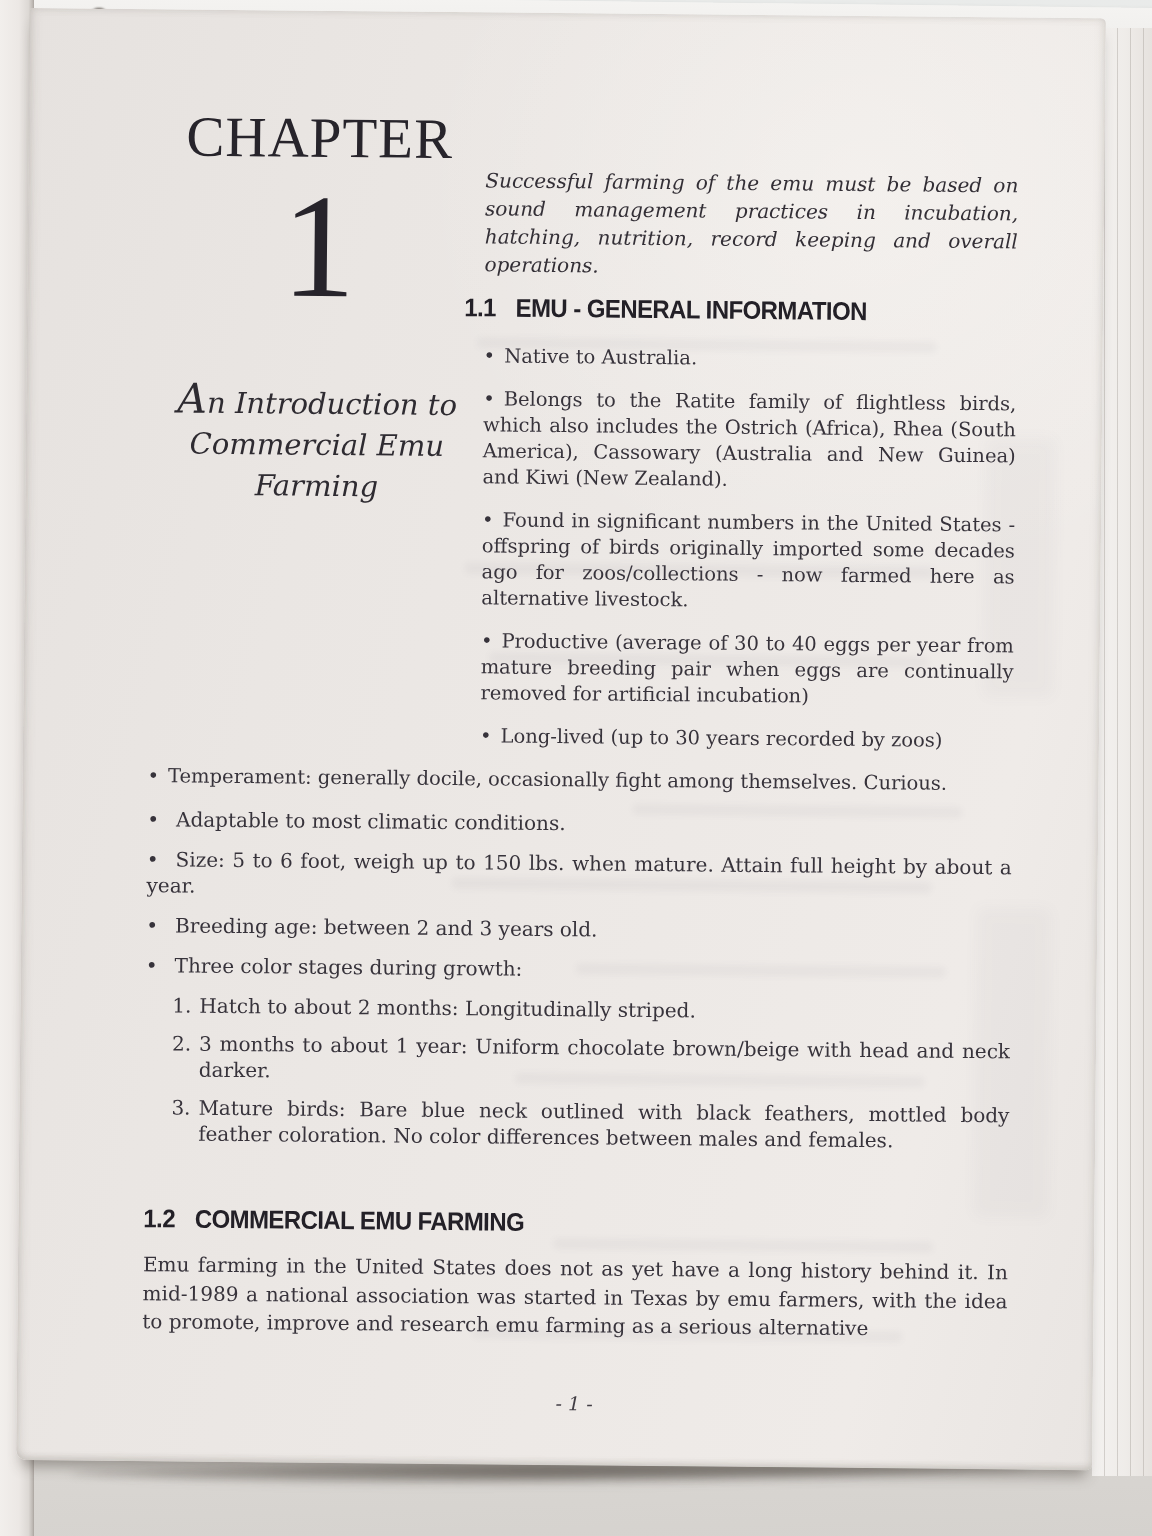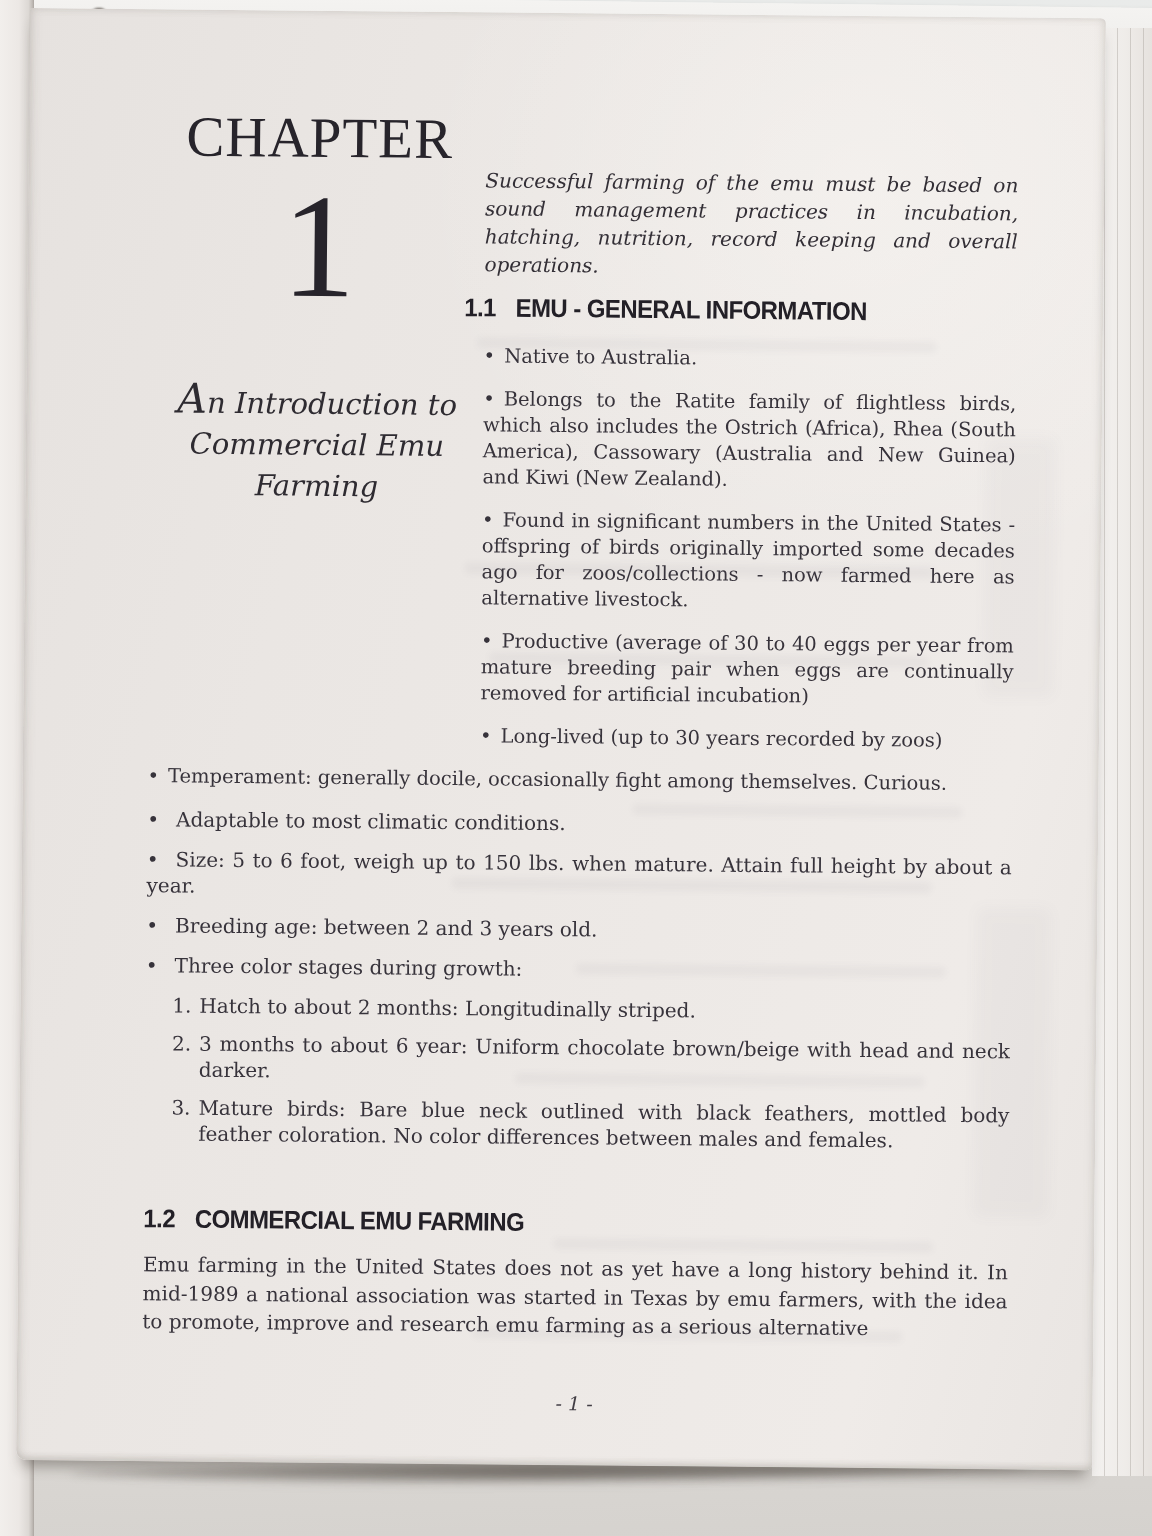--- a/index.html
+++ b/index.html
@@ -181,21 +181,21 @@
     <p class="cb">Productive (average of 30 to 40 eggs per year from mature breeding pair when eggs are continually removed for artificial incubation)</p>
     <p class="cb">Long-lived (up to 30 years recorded by zoos)</p>
     <p class="cb">Temperament: generally docile, occasionally fight among themselves. Curious.</p>
 
     <p class="fwb after-col">Adaptable to most climatic conditions.</p>
     <p class="fwb">Size: 5 to 6 foot, weigh up to 150 lbs. when mature. Attain full height by about a year.</p>
     <p class="fwb">Breeding age: between 2 and 3 years old.</p>
     <p class="fwb">Three color stages during growth:</p>
 
     <p class="ni n1"><span class="n">1.</span><span>Hatch to about 2 months: Longitudinally striped.</span></p>
-    <p class="ni"><span class="n">2.</span><span>3 months to about 6 year: Uniform chocolate brown/beige with head and neck darker.</span></p>
+    <p class="ni"><span class="n">2.</span><span>3 months to about 1 year: Uniform chocolate brown/beige with head and neck darker.</span></p>
     <p class="ni"><span class="n">3.</span><span>Mature birds: Bare blue neck outlined with black feathers, mottled body feather coloration. No color differences between males and females.</span></p>
 
     <div class="sec-h sec2">
       <span class="num">1.2</span><span class="t">COMMERCIAL EMU FARMING</span>
     </div>
     <p class="para">Emu farming in the United States does not as yet have a long history behind it. In mid-1989 a national association was started in Texas by emu farmers, with the idea to promote, improve and research emu farming as a serious alternative</p>
 
     <div class="pageno">- 1 -</div>
   </div>
 </div>

